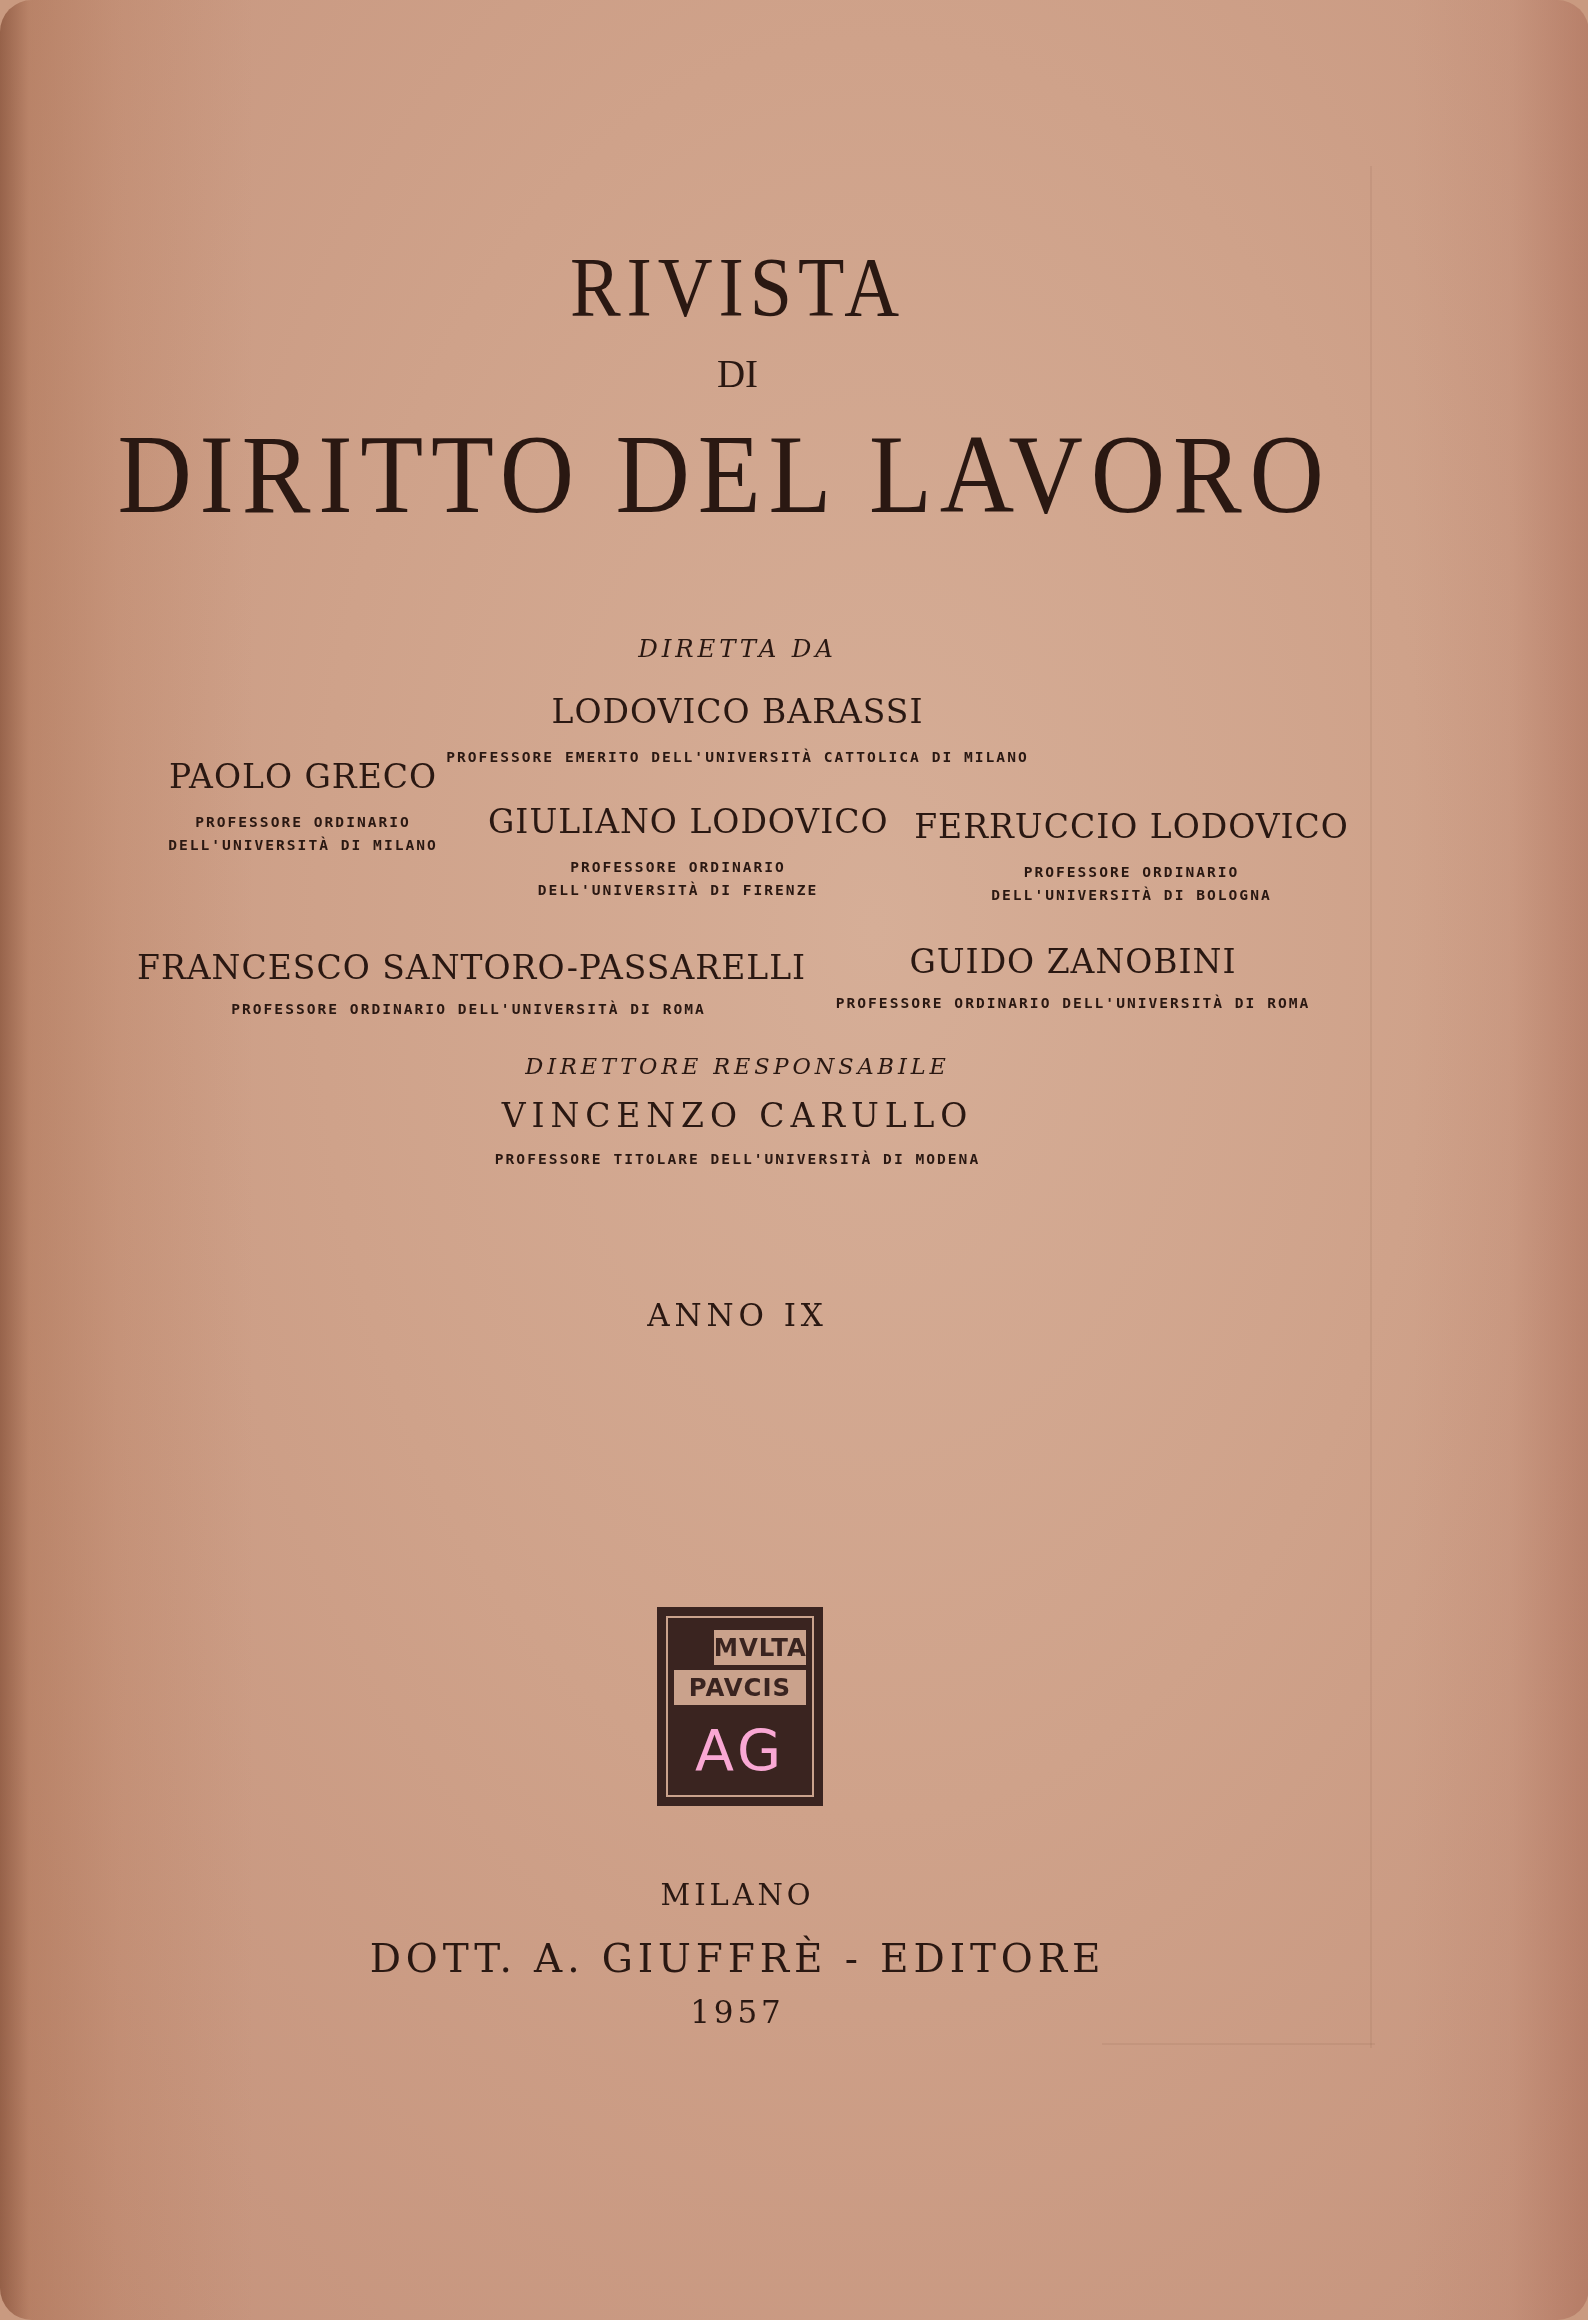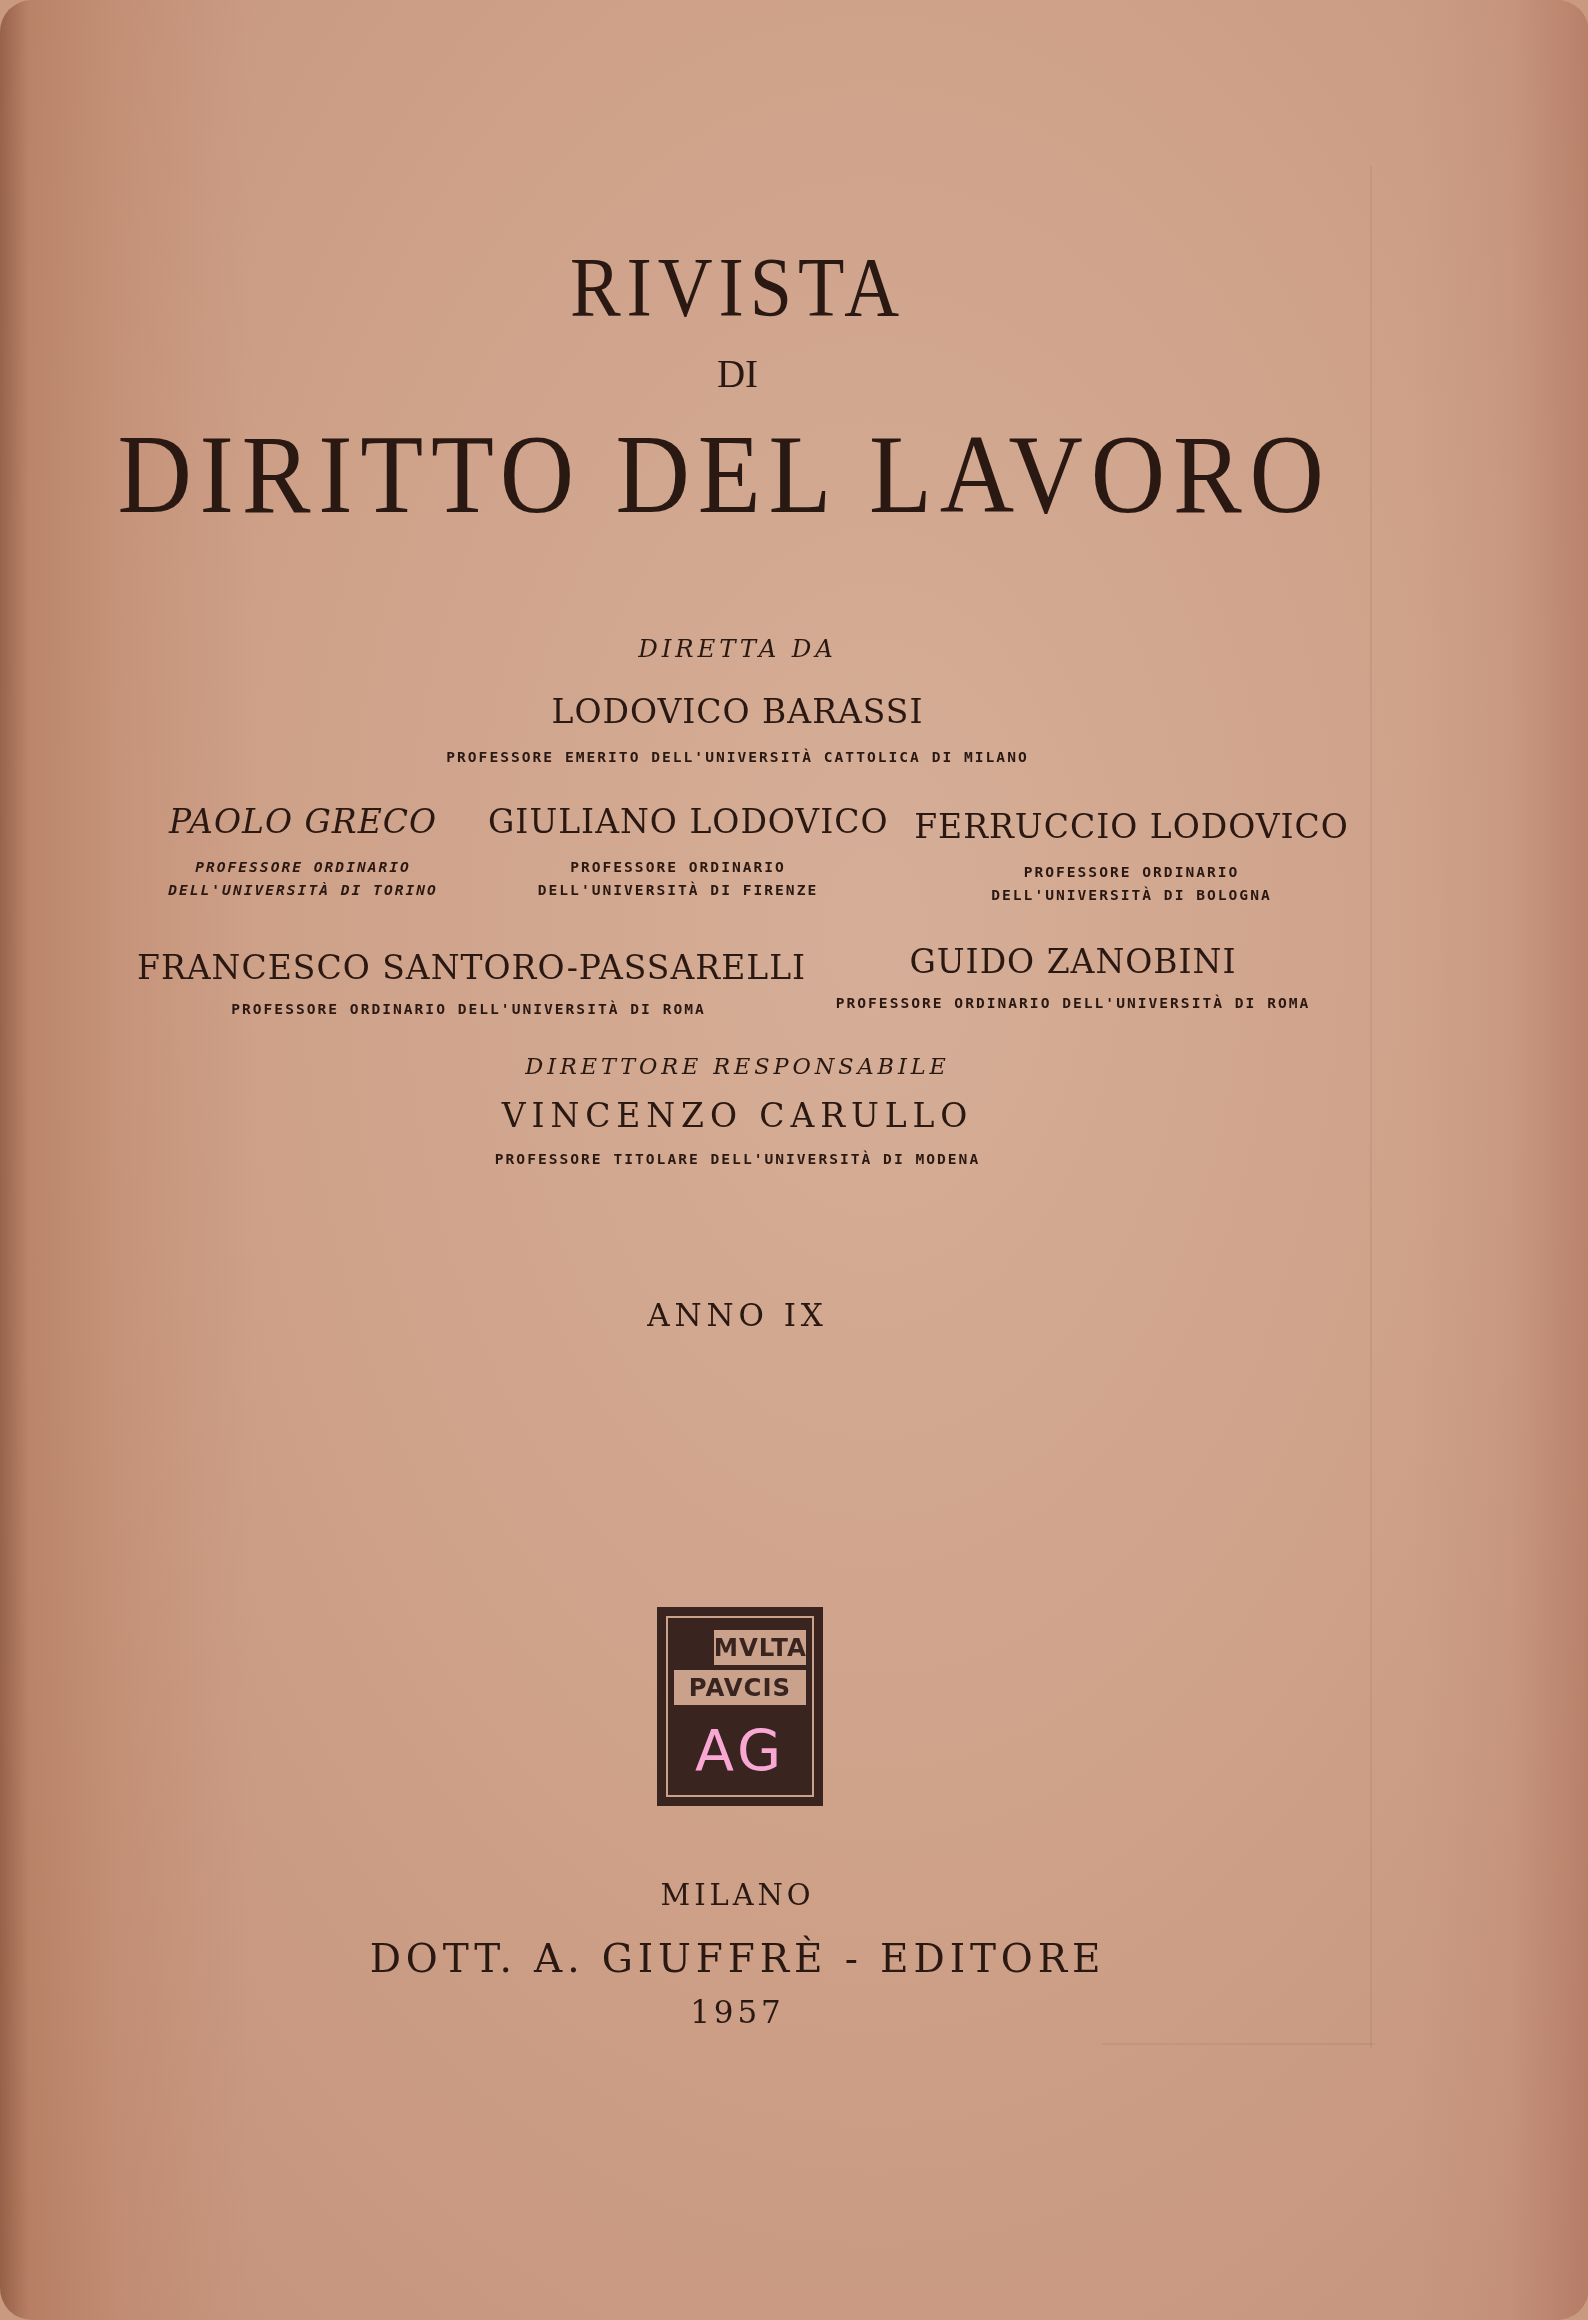--- a/index.html
+++ b/index.html
@@ -179,25 +179,25 @@
   <div class="showthrough-hline"></div>
 
   <div class="block title-rivista">RIVISTA</div>
   <div class="block title-di">DI</div>
   <div class="block title-main">DIRITTO DEL LAVORO</div>
 
   <div class="block italic-head" style="left:0;width:1589px;top:634px;margin-left:-57px;">DIRETTA DA</div>
   <div class="block name-lg" style="left:0;width:1589px;top:692px;margin-left:-57px;">LODOVICO BARASSI</div>
   <div class="block affil" style="left:0;width:1589px;top:745px;margin-left:-57px;">PROFESSORE EMERITO DELL'UNIVERSITÀ CATTOLICA DI MILANO</div>
 
-  <div class="col" style="left:137px;width:332px;top:802px;font-style:italic;">
+  <div class="col" style="left:137px;width:332px;top:757px;">
     <span class="name-lg">PAOLO GRECO</span>
     <span class="affil">
       <span style="display:block">PROFESSORE ORDINARIO</span>
-      <span style="display:block">DELL'UNIVERSITÀ DI TORINO</span>
+      <span style="display:block">DELL'UNIVERSITÀ DI MILANO</span>
     </span>
   </div>
   <div class="col" style="left:488px;width:380px;top:802px;">
     <span class="name-lg">GIULIANO LODOVICO</span>
     <span class="affil">
       <span style="display:block">PROFESSORE ORDINARIO</span>
       <span style="display:block">DELL'UNIVERSITÀ DI FIRENZE</span>
     </span>
   </div>
   <div class="col" style="left:907px;width:449px;top:807px;">

